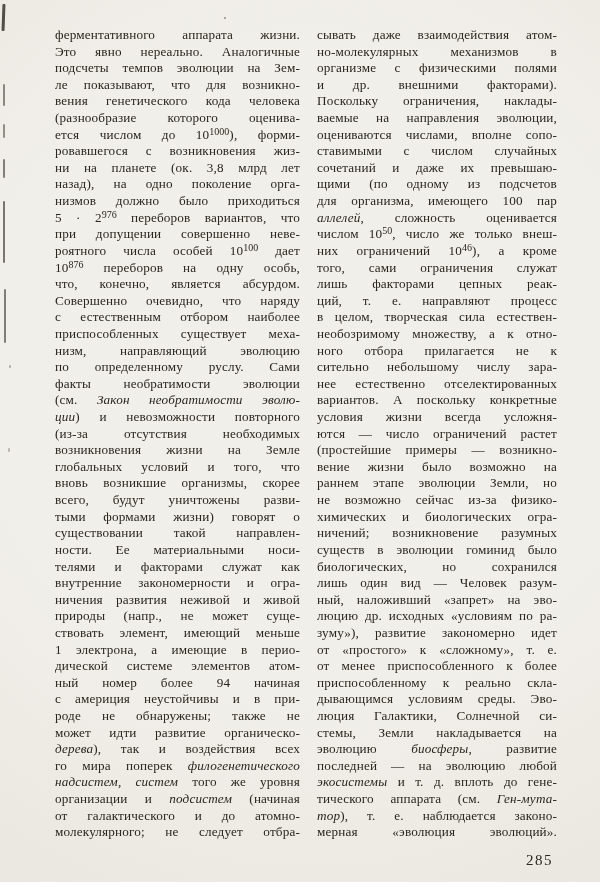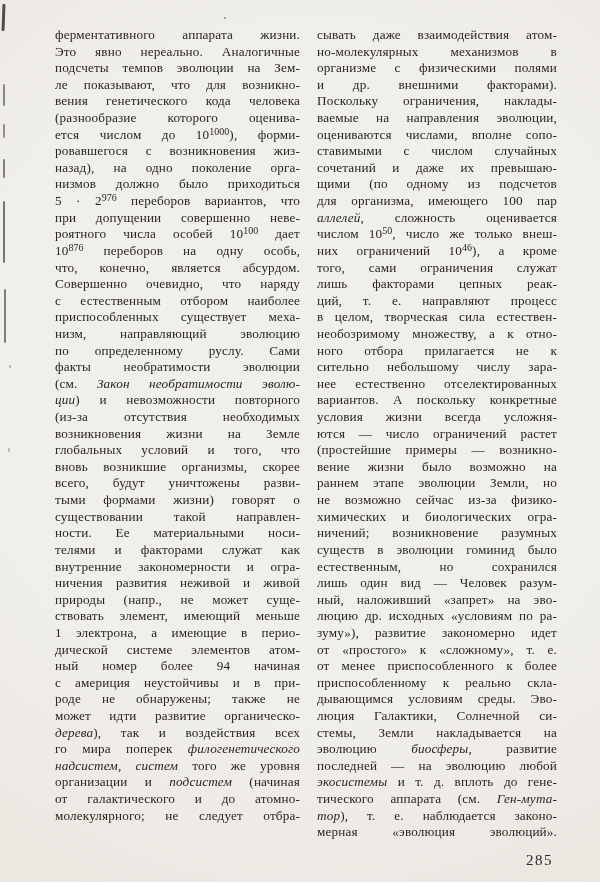--- a/index.html
+++ b/index.html
@@ -88,20 +88,21 @@
   <div class="columns">
     <div class="col col-left">
         <div class="line"><span>ферментативного аппарата жизни.</span></div>
         <div class="line"><span>Это явно нереально. Аналогичные</span></div>
         <div class="line"><span>подсчеты темпов эволюции на Зем-</span></div>
         <div class="line"><span>ле показывают, что для возникно-</span></div>
         <div class="line"><span>вения генетического кода человека</span></div>
         <div class="line"><span>(разнообразие которого оценива-</span></div>
         <div class="line"><span>ется числом до 10</span><sup>1000</sup><span>), форми-</span></div>
         <div class="line"><span>ровавшегося с возникновения жиз-</span></div>
+        <div class="line"><span>ни на планете (ок. 3,8 млрд лет</span></div>
         <div class="line"><span>назад), на одно поколение орга-</span></div>
         <div class="line"><span>низмов должно было приходиться</span></div>
         <div class="line"><span>5 · 2</span><sup>976</sup><span> переборов вариантов, что</span></div>
         <div class="line"><span>при допущении совершенно неве-</span></div>
         <div class="line"><span>роятного числа особей 10</span><sup>100</sup><span> дает</span></div>
         <div class="line"><span>10</span><sup>876</sup><span> переборов на одну особь,</span></div>
         <div class="line"><span>что, конечно, является абсурдом.</span></div>
         <div class="line"><span>Совершенно очевидно, что наряду</span></div>
         <div class="line"><span>с естественным отбором наиболее</span></div>
         <div class="line"><span>приспособленных существует меха-</span></div>
@@ -162,21 +163,21 @@
         <div class="line"><span>вариантов. А поскольку конкретные</span></div>
         <div class="line"><span>условия жизни всегда усложня-</span></div>
         <div class="line"><span>ются — число ограничений растет</span></div>
         <div class="line"><span>(простейшие примеры — возникно-</span></div>
         <div class="line"><span>вение жизни было возможно на</span></div>
         <div class="line"><span>раннем этапе эволюции Земли, но</span></div>
         <div class="line"><span>не возможно сейчас из-за физико-</span></div>
         <div class="line"><span>химических и биологических огра-</span></div>
         <div class="line"><span>ничений; возникновение разумных</span></div>
         <div class="line"><span>существ в эволюции гоминид было</span></div>
-        <div class="line"><span>естественным, но сохранился</span></div>
+        <div class="line"><span>биологических, но сохранился</span></div>
         <div class="line"><span>лишь один вид — Человек разум-</span></div>
         <div class="line"><span>ный, наложивший «запрет» на эво-</span></div>
         <div class="line"><span>люцию др. исходных «условиям по ра-</span></div>
         <div class="line"><span>зуму»), развитие закономерно идет</span></div>
         <div class="line"><span>от «простого» к «сложному», т. е.</span></div>
         <div class="line"><span>от менее приспособленного к более</span></div>
         <div class="line"><span>приспособленному к реально скла-</span></div>
         <div class="line"><span>дывающимся условиям среды. Эво-</span></div>
         <div class="line"><span>люция Галактики, Солнечной си-</span></div>
         <div class="line"><span>стемы, Земли накладывается на</span></div>

